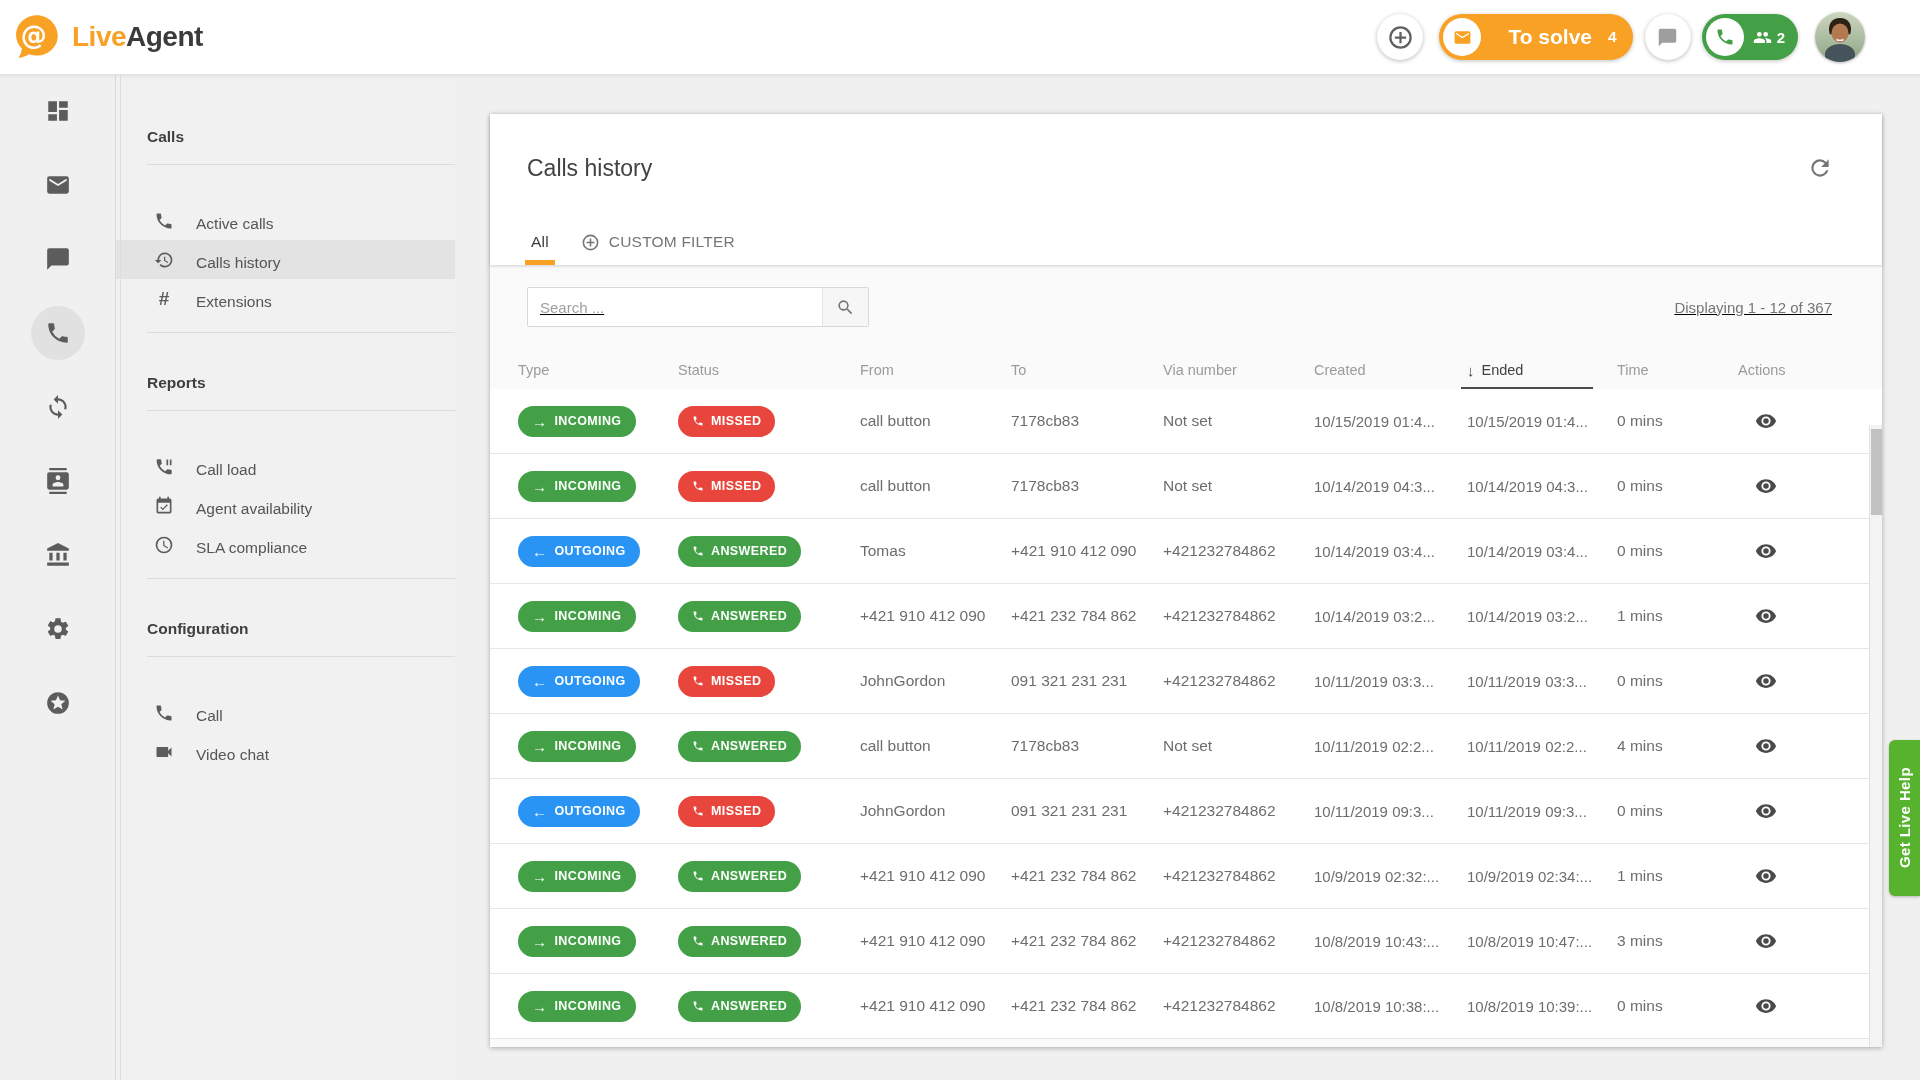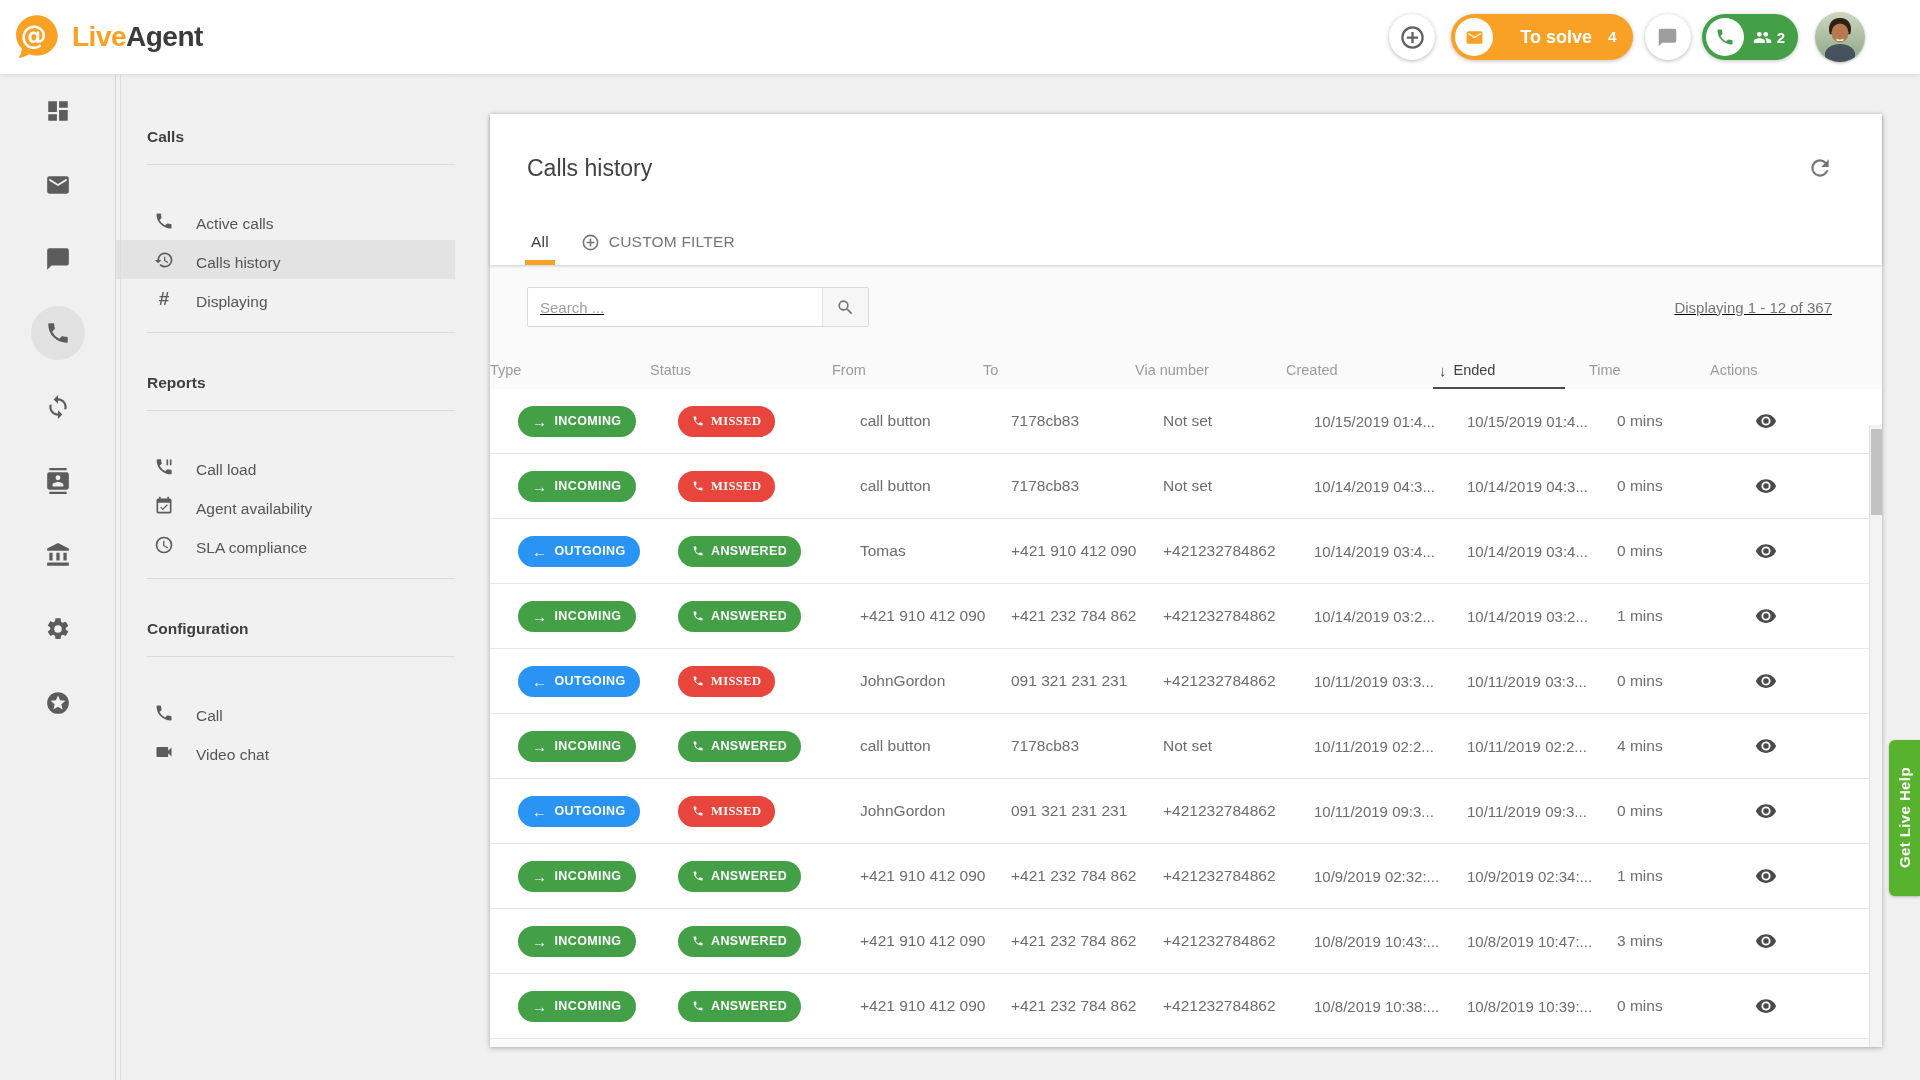--- a/index.html
+++ b/index.html
@@ -14,21 +14,21 @@
   .logo-text { font-size:28px; font-weight:700; margin-left:8px; letter-spacing:-.5px; }
   .logo-live { color:var(--accent);text-align:center; }
   .logo-agent { color:#3b3b3b; }
   .topbar-actions { margin-left:auto; display:flex; align-items:center; padding-right:55px; }
   .circ-btn { width:46px; height:46px; border-radius:50%; background:#fff; border:none; cursor:pointer;
     box-shadow:0 1px 4px rgba(0,0,0,.28); display:flex; align-items:center; justify-content:center; color:#616161; }
   .pill { height:46px; border-radius:23px; display:flex; align-items:center; border:none; cursor:pointer;
     box-shadow:0 1px 4px rgba(0,0,0,.25); padding:0 16px 0 4px; }
   .pill .pill-circle { width:38px; height:38px; border-radius:50%; background:#fff; display:flex; align-items:center; justify-content:center; }
   .pill-tosolve { background:var(--accent); margin-left:16px; }
-  .pill-tosolve .lbl { color:#fff; font-size:18px; font-weight:700; margin-left:27px; }
+  .pill-tosolve .lbl { color:#fff; font-size:21px; font-weight:700; margin-left:27px; }
   .pill-tosolve .cnt { color:#fff; font-size:15.5px; font-weight:700; margin-left:16px; }
   .btn-chat { margin-left:12px; }
   .pill-calls { background:var(--pillgreen); margin-left:11px; padding-right:13px; }
   .pill-calls .grp { color:#fff; margin-left:9px; display:flex; }
   .pill-calls .cnt { color:#fff; font-size:15px; font-weight:700; margin-left:5px; }
   .avatar { width:50px; height:50px; border-radius:50%; margin-left:17px; overflow:hidden;
     box-shadow:0 1px 3px rgba(0,0,0,.3); cursor:pointer; flex-shrink:0; }
 
   
   .iconbar { position:absolute; left:0; top:74px; width:115px; height:1006px; background:#f0f0f0; z-index:10; }
@@ -68,38 +68,38 @@
   .card-body { position:relative; height:782px; }
   .filter-row { display:flex; align-items:center; padding:22px 50px 0 37px;text-decoration:underline; }
   .search { display:flex; width:342px; height:40px; border:1px solid #d8d8d8; border-radius:2px; background:#fff; }
   .search input { flex:1; border:none; outline:none; padding:0 12px; font-size:15px; color:#555; background:transparent;
     font-family:"Liberation Sans","DejaVu Sans",sans-serif; }
   .search input::placeholder { color:#9e9e9e; }
   .search .search-btn { width:46px; border:none; border-left:1px solid #e6e6e6; background:#f6f6f6; color:#757575;
     cursor:pointer; display:flex; align-items:center; justify-content:center; }
   .displaying { margin-left:auto; font-size:15px; color:#757575; }
 
-  .thead { display:flex; align-items:flex-end; height:38px; margin-top:24px; }
+  .thead { display:flex; align-items:flex-end; height:38px; margin-top:24px; padding-left:28px; }
   .thead .th { font-size:14.5px; color:#9b9b9b; position:relative; height:38px; display:flex; align-items:center; }
   .thead .th.sorted { color:#424242; font-weight:500; }
   .thead .th.sorted::after { content:""; position:absolute; left:-6px; bottom:0; width:132px; height:2px; background:#4c4c4c; }
   .thead .th .sort-arrow { margin-right:7px; font-size:15px; }
 
   .rows { }
   .trow { display:flex; align-items:center; height:65px; padding-left:28px; background:#fff; border-bottom:1px solid #e6e6e6; }
   .cell { flex-shrink:0; font-size:15.5px; color:#6d6d6d; overflow:hidden; white-space:nowrap; }
   .cw0{width:160px}.cw1{width:182px}.cw2{width:151px}.cw3{width:152px}.cw4{width:151px}
   .cw5{width:153px;font-size:15px}.cw6{width:150px;font-size:15px}.cw7{width:121px}.cw8{width:92px}
   .badge { display:inline-flex; align-items:center; height:31px; border-radius:16px; padding:0 14px;
     color:#fff; font-size:12.5px; font-weight:700; letter-spacing:.4px; }
   .badge .arr { font-size:15px; margin-right:7px; line-height:1; }
   .badge .ph { display:flex; margin-right:7px; }
   .badge-incoming, .badge-answered { background:var(--green); }
   .badge-outgoing { background:var(--blue); }
-  .badge-missed { background:var(--red);font-family:Liberation Serif, serif; }
+  .badge-missed { background:var(--red); }
   .eye-btn { border:none; background:transparent; color:#4a4a4a; cursor:pointer; width:56px; display:flex; justify-content:center; }
 
   .vtrack { position:absolute; right:0; top:160px; bottom:0; width:13px; background:#f3f3f3; border-left:1px solid #e2e2e2; }
   .vthumb { position:absolute; left:1px; top:4px; width:11px; height:86px; background:#c2c2c2; cursor:pointer; }
 
   
   .live-help { position:absolute; right:0; top:740px; width:31px; height:156px; background:var(--helpgreen);
     border-radius:6px 0 0 6px; cursor:pointer; display:flex; align-items:center; justify-content:center;
     box-shadow:0 1px 3px rgba(0,0,0,.25); }
   .live-help span { writing-mode:vertical-rl; transform:rotate(180deg); color:#fff; font-size:15px; font-weight:700; letter-spacing:.4px; }
@@ -232,21 +232,21 @@
         <span class="lbl">Active calls</span>
       </li>
       <li class="active">
         <svg viewBox="0 0 24 24" width="20" height="20" fill="currentColor">
           <path d="M13 3a9 9 0 0 0-9 9H1l3.89 3.89.07.14L9 12H6a7 7 0 1 1 2.06 4.94l-1.42 1.42A9 9 0 1 0 13 3zm-1 5v5l4.28 2.54.72-1.21-3.5-2.08V8H12z"></path>
         </svg>
         <span class="lbl">Calls history</span>
       </li>
       <li class="">
         <span class="hashglyph">#</span>
-        <span class="lbl">Displaying</span>
+        <span class="lbl">Extensions</span>
       </li>
     </ul>
     <hr>
     <div class="menu-title next">Reports</div>
     <hr>
     <ul>
       <li class="">
         <svg viewBox="0 0 24 24" width="20" height="20" fill="currentColor">
           <path d="M17 3h-2v7h2V3zm4 0h-2v7h2V3zm-.79 12.26a11.36 11.36 0 0 1-3.57-.57 1 1 0 0 0-1.02.24l-2.2 2.2a15.05 15.05 0 0 1-6.59-6.59l2.2-2.2a1 1 0 0 0 .25-1.02A11.36 11.36 0 0 1 8.71 3.75a1 1 0 0 0-1-1H4.21a1 1 0 0 0-1 1A17 17 0 0 0 20.21 20.75a1 1 0 0 0 1-1v-3.49a1 1 0 0 0-1-1z"></path>
         </svg>

